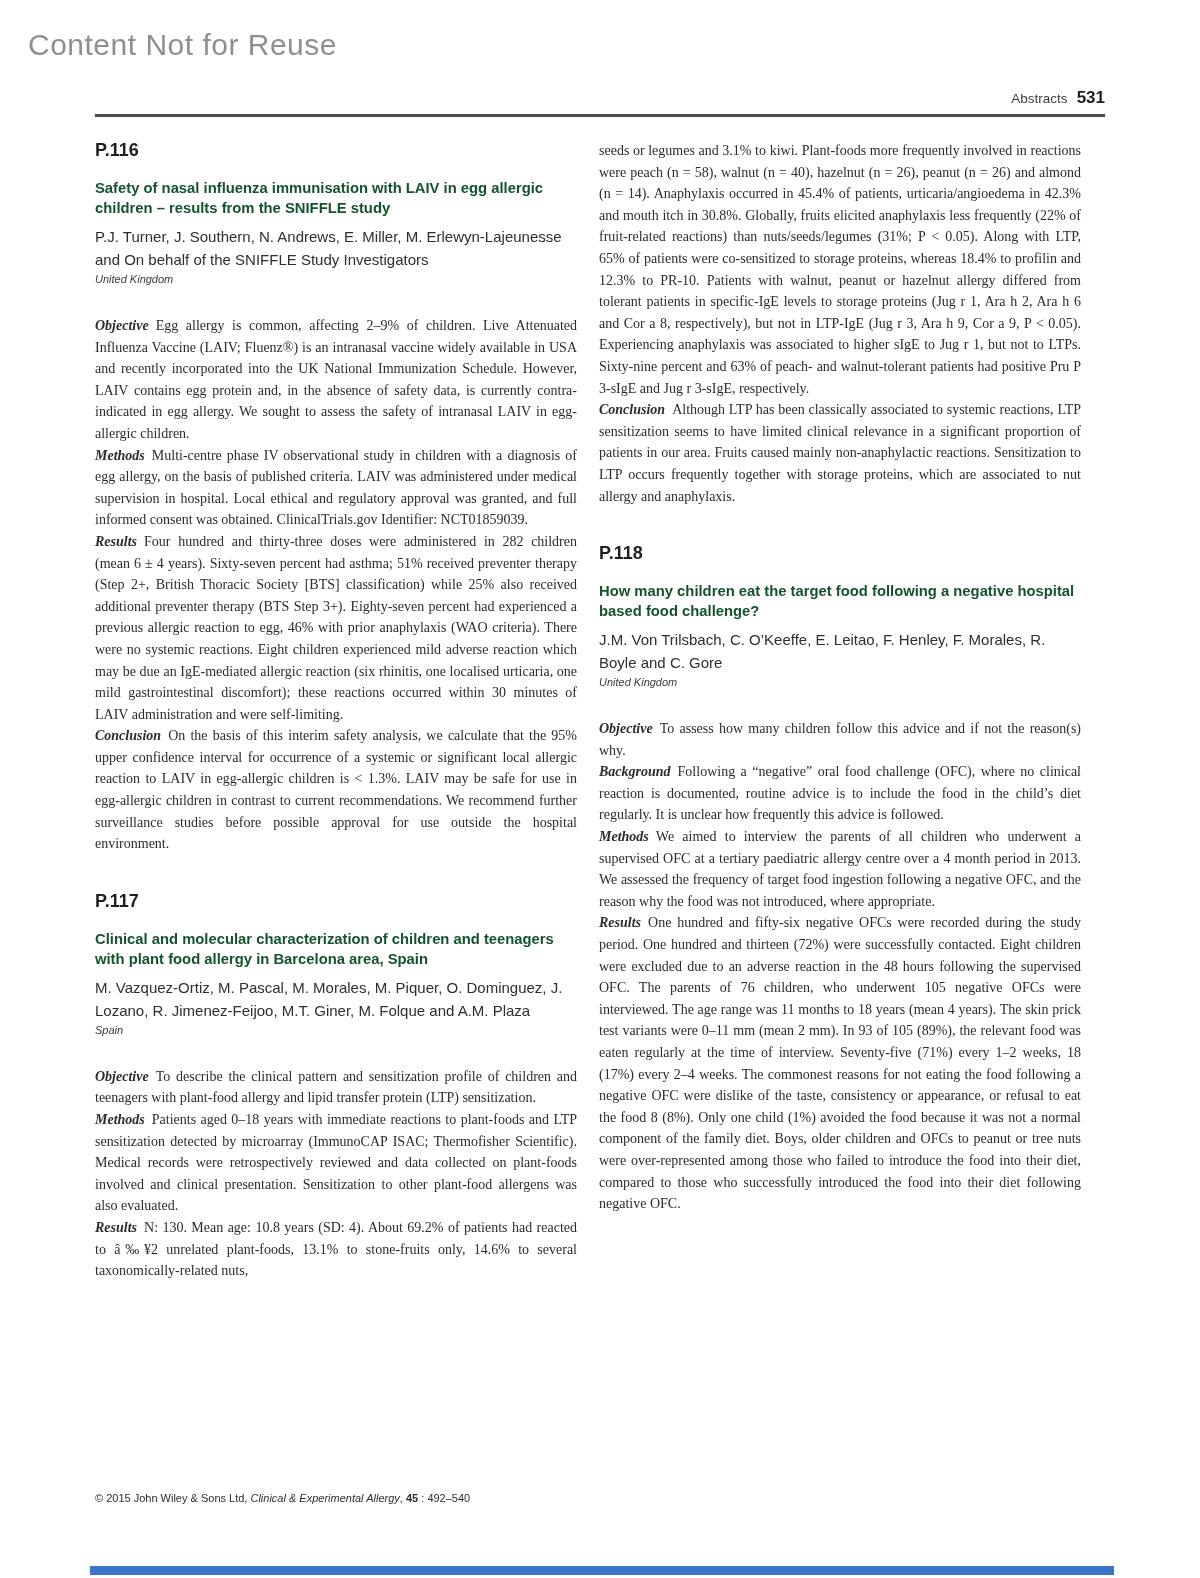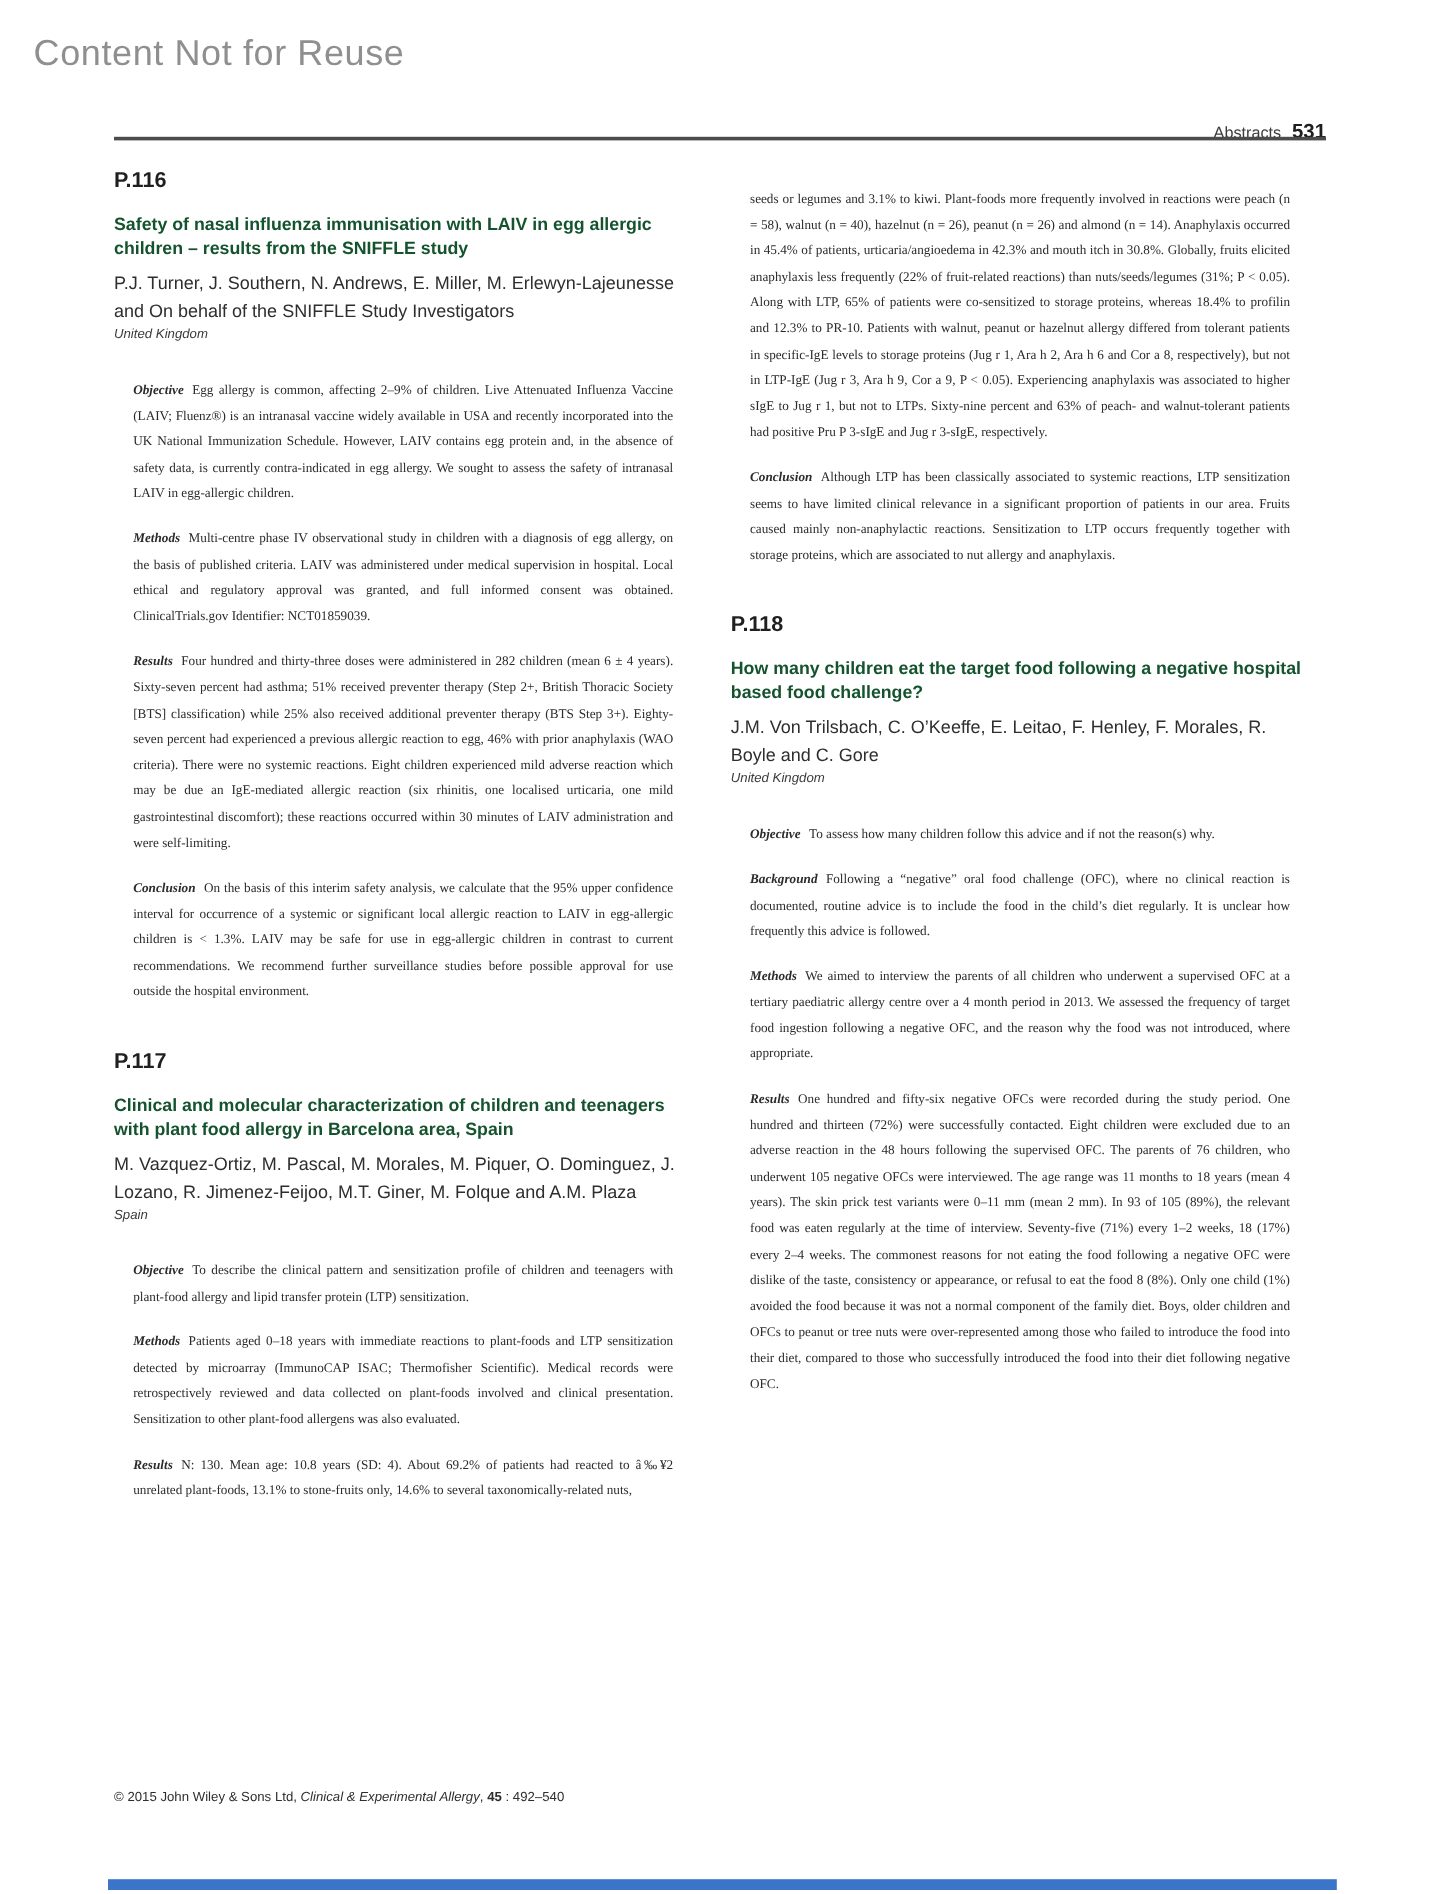--- a/index.html
+++ b/index.html
@@ -15,37 +15,37 @@
   .watermark{
     position:absolute;
     left:28px; top:28px;
     font-family:"Liberation Sans", sans-serif;
     font-size:30px;
     color:#8f8f8f;
     letter-spacing:0.5px;
   }
   .page-header{
     position:absolute;
-    right:95px; top:100px;
+    right:95px; top:88px;
     font-family:"Liberation Sans", sans-serif;
     white-space:nowrap;
   }
   .hdr-label{font-size:13.5px;color:#3c3c3c;margin-right:9px;}
   .hdr-num{font-size:17px;font-weight:bold;color:#1e1e1e;}
   .rule{
     position:absolute;
     left:95px; right:95px; top:114px;
     border-top:3px solid #4c4c4c;
   }
   .columns{
     position:absolute;
     left:95px; top:140px;
     width:1010px;
     display:flex;
-    gap:32px;
+    gap:22px;
   }
   .col{width:482px;}
   .abs-section{margin-bottom:36px;}
   .abs-id{
     font-family:"Liberation Sans", sans-serif;
     font-weight:bold;
     font-size:18px;
     color:#1f1f1f;
     margin:0 0 17px 0;
   }
@@ -65,22 +65,22 @@
     margin:0 0 2px 0;
   }
   .abs-country{
     font-family:"Liberation Sans", sans-serif;
     font-style:italic;
     font-size:11px;
     color:#3a3a3a;
     margin:0 0 30px 0;
   }
   .body p{
-    margin:16px;
-    font-size:11px;
+    margin:0;
+    font-size:14px;
     line-height:21.6px;
     text-align:justify;
   }
   .lead{
     font-weight:bold;
     font-style:italic;
     margin-right:7px;
   }
   .footer{
     position:absolute;

